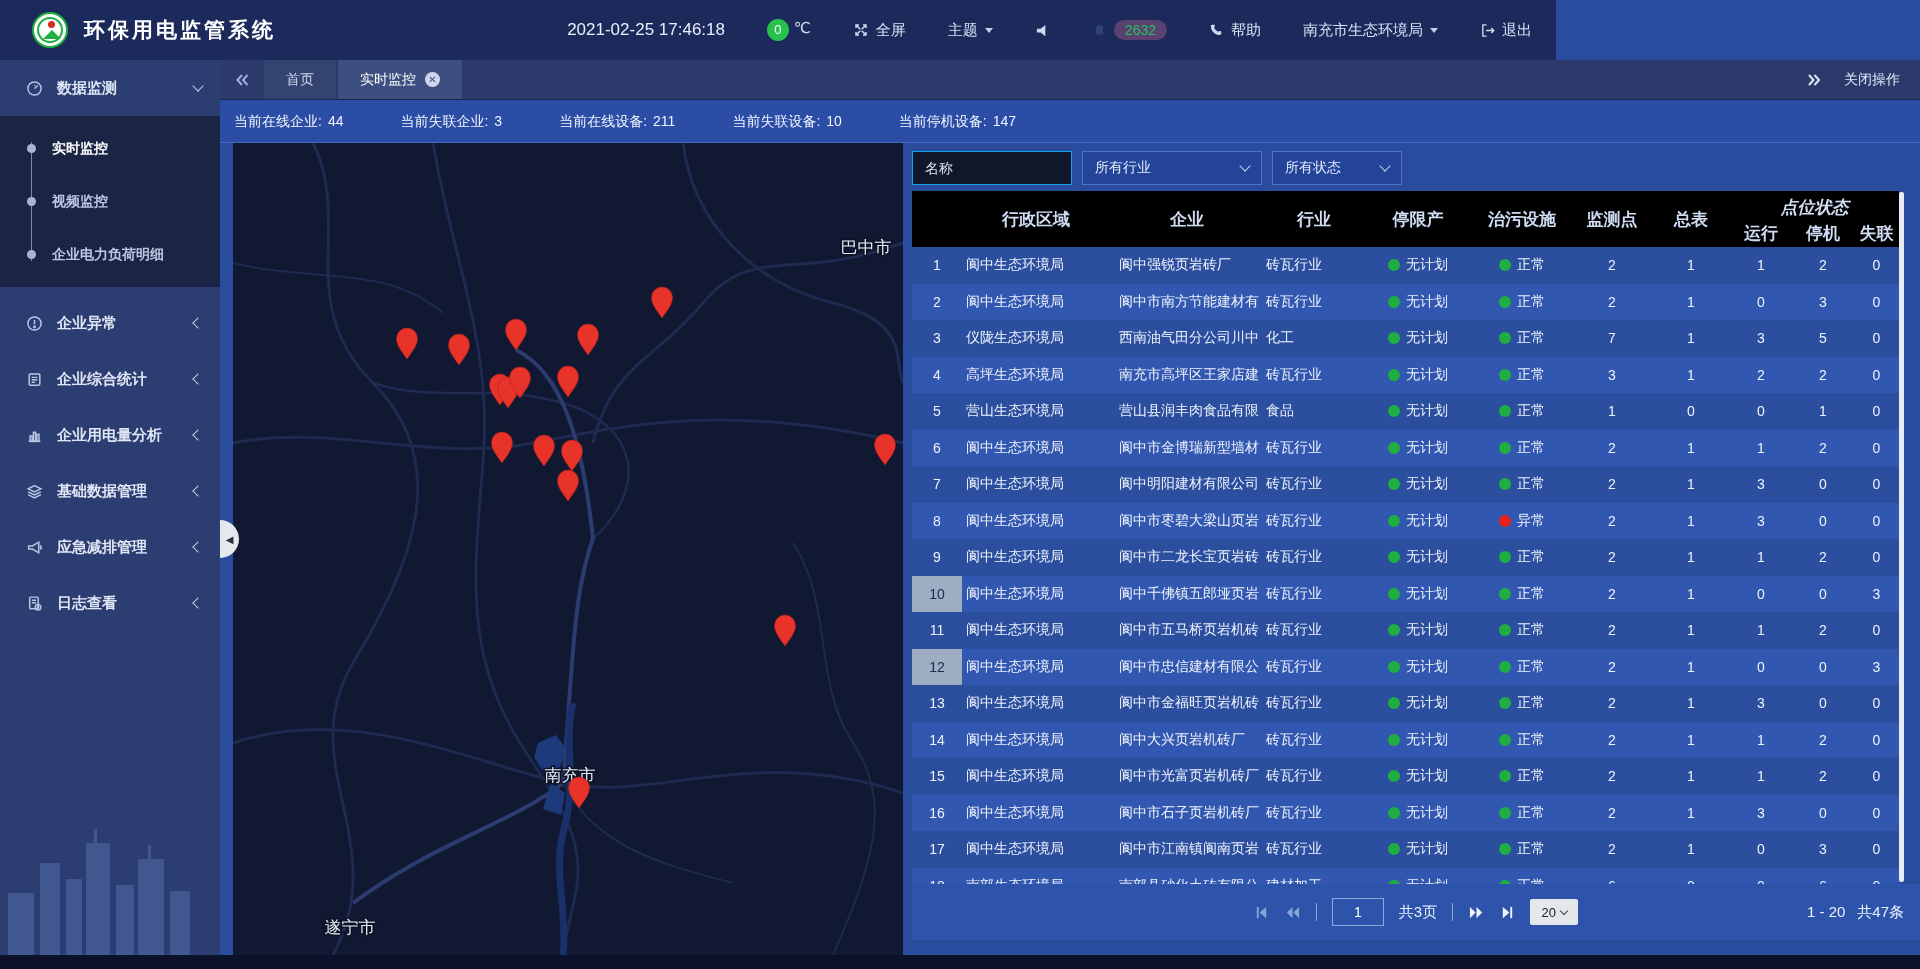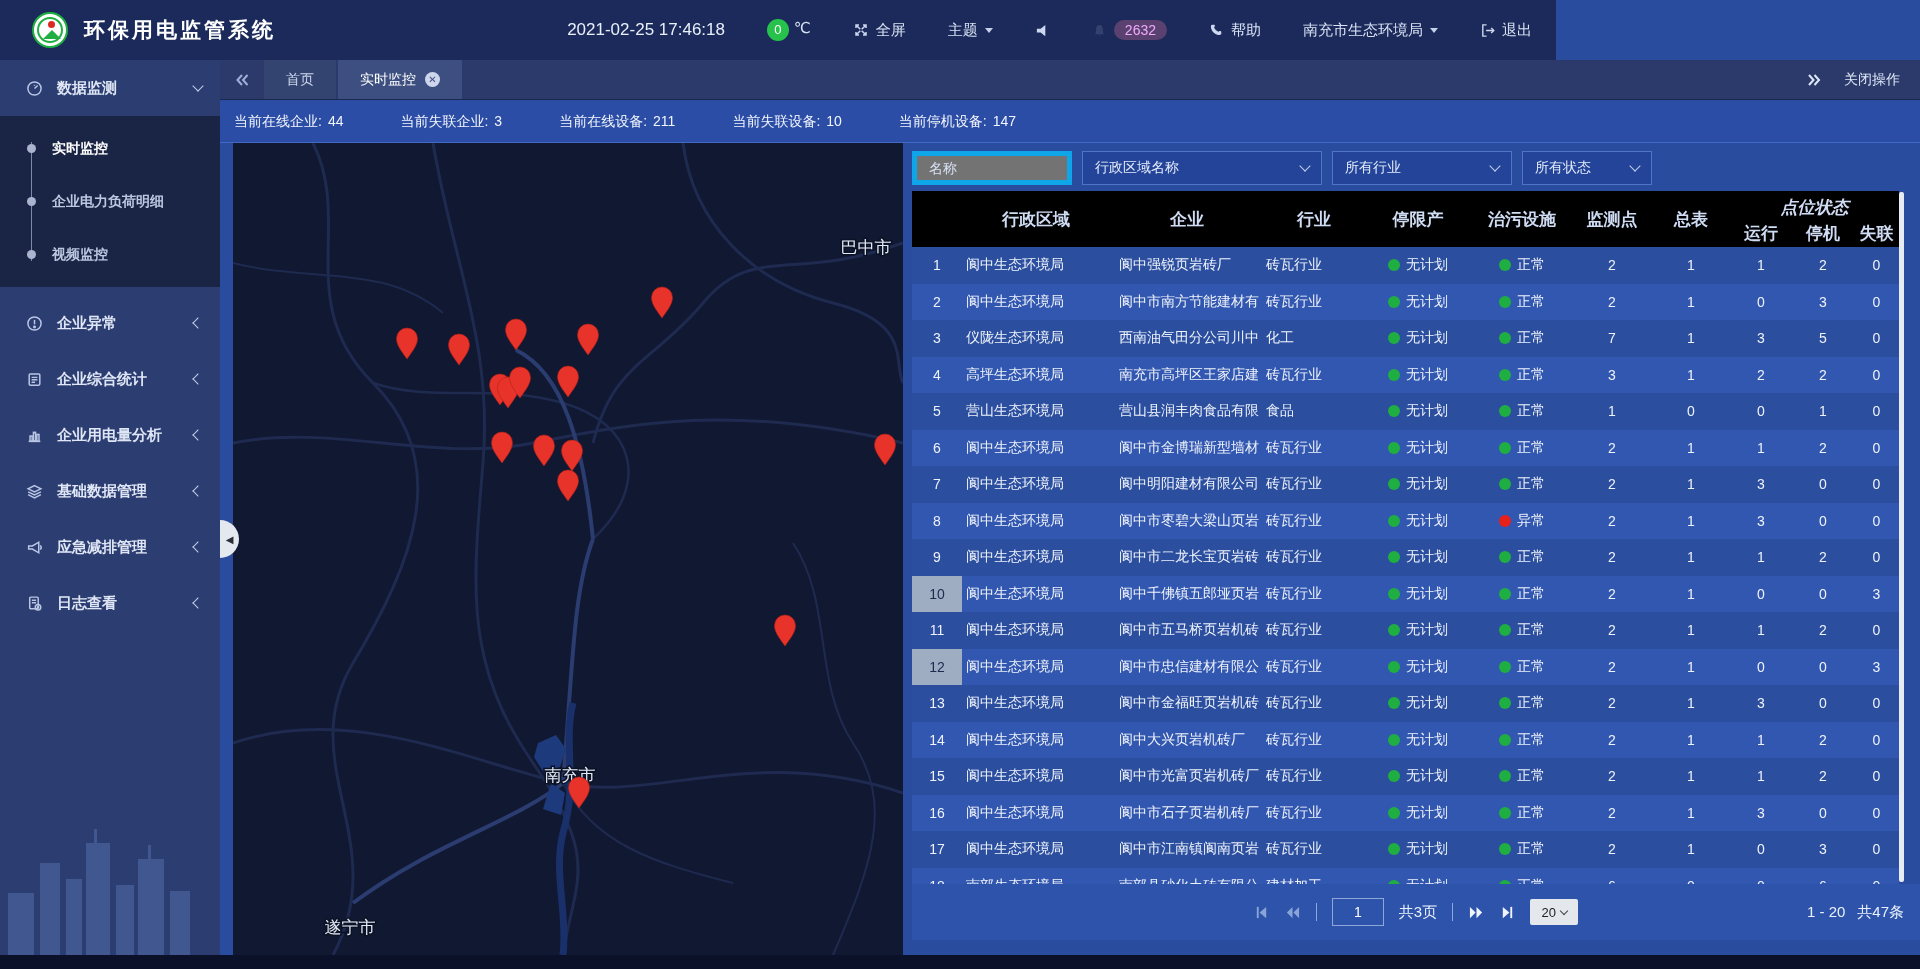--- a/index.html
+++ b/index.html
@@ -13,21 +13,21 @@
   .logo .ring { position:absolute; inset:3px; border:2px solid #1fae41; border-radius:50%; }
   .logo .sun { position:absolute; left:14px; top:7px; width:7px; height:7px; background:#d92b1f; border-radius:50%; }
   .logo .mtn { position:absolute; left:9px; top:16px; width:0; height:0; border-left:9px solid transparent; border-right:9px solid transparent; border-bottom:9px solid #1fae41; }
   .hdr-title { color:#ffffff; font-size:21px; font-weight:bold; letter-spacing:3px; margin-left:16px; }
   .hdr-right { margin-left:auto; display:flex; align-items:center; gap:42px; padding-right:24px; color:#d9e2f4; font-size:15px; }
   .hdr-datetime { font-size:17px; color:#e9eff9; }
   .temp-wrap { display:flex; align-items:flex-start; gap:5px; }
   .temp-badge { width:22px; height:22px; border-radius:50%; background:#27c24c; color:#fff; font-size:13px; line-height:22px; text-align:center; }
   .hdr-item { display:flex; align-items:center; gap:7px; cursor:default; }
   .caret { width:0; height:0; border:4px solid transparent; border-top:5px solid #c4d0ea; margin-top:5px; }
-  .bell-badge { background:rgba(255,125,165,0.28); color:#f0abfc; border-radius:10px; padding:2px 11px; font-size:14px; }
+  .bell-badge { background:rgba(255,125,165,0.28); color:#22c55e; border-radius:10px; padding:2px 11px; font-size:14px; }
   .hicon { flex:0 0 auto; }
 
   
   .sidebar { position:absolute; left:0; top:60px; width:220px; height:895px; background:#2c3d71; z-index:8;font-weight:bold; }
   .menu-item { height:56px; display:flex; align-items:center; padding:0 18px 0 26px; color:#dfe6f5; font-size:15px; cursor:pointer; }
   .menu-item .mi-label { margin-left:14px; flex:1; }
   .chev { width:8px; height:8px; border-right:1.6px solid #c3cfe9; border-bottom:1.6px solid #c3cfe9; display:inline-block; }
   .chev.down { transform:rotate(45deg); margin-top:-4px; }
   .chev.left { transform:rotate(135deg); margin-left:4px; }
   .submenu { background:#1a2445; padding:6px 0; position:relative; }
@@ -52,21 +52,21 @@
   
   .map-panel { position:absolute; left:233px; top:143px; width:670px; height:812px; background:#111831; overflow:hidden; }
   .map-panel svg { display:block; }
   .pin { fill:#e8332a; stroke:#b5211a; stroke-width:0.6; cursor:pointer; }
   .city { fill:#e3eaf4; font-size:17px; font-family:"Liberation Sans",sans-serif; paint-order:stroke; stroke:#0b1226; stroke-width:3px; }
   .collapse-handle { position:absolute; left:220px; top:520px; width:19px; height:38px; background:#e4e8ef; border-radius:0 19px 19px 0; display:flex; align-items:center; justify-content:center; color:#2c2f38; font-size:10px; cursor:pointer; z-index:7; }
 
   
   .rpanel { position:absolute; left:912px; top:143px; width:1008px; height:812px; }
   .filter-bar { height:48px; display:flex; align-items:center; gap:10px; padding-top:2px; }
-  .f-input { width:160px; height:34px; background:#737373; border:5px solid #0ea5e9; color:#fff; font-size:14px; padding:0 12px; outline:none; font-family:inherit; }
+  .f-input { width:160px; height:34px; background:#0f172a; border:1px solid #0ea5e9; color:#fff; font-size:14px; padding:0 12px; outline:none; font-family:inherit; }
   .f-input::placeholder { color:#d7e1f4; }
   .f-select { height:34px; background:#24449a; border:1px solid #4f74c8; color:#e3ebf9; font-size:14px; display:flex; align-items:center; justify-content:space-between; padding:0 12px; cursor:pointer; }
   .f-region { width:240px; } .f-industry { width:180px; } .f-status { width:130px; }
 
   :root { --cols:50px 148px 154px 100px 108px 100px 80px 78px 62px 62px 45px; }
   .thead { display:grid; grid-template-columns:var(--cols); grid-template-rows:28px 28px; width:987px; background:#000000; color:#cfdcf4; font-size:17px; font-weight:bold; margin-top:0; }
   .th { grid-row:1/3; align-self:center; text-align:center; }
   .th-n { grid-row:1/3; }
   .th-group { grid-column:9/12; grid-row:1; align-self:end; text-align:center; font-style:italic; }
   .th-sub { grid-row:2; align-self:center; text-align:center; }
@@ -159,25 +159,25 @@
       <span class="mi-label">数据监测</span>
       <span class="chev down"></span>
     </div>
     <div class="submenu">
       <div class="sub-item active">
         <span class="bullet"></span>
         <span>实时监控</span>
       </div>
       <div class="sub-item">
         <span class="bullet"></span>
-        <span>企业电力负荷明细</span>
+        <span>视频监控</span>
       </div>
       <div class="sub-item">
         <span class="bullet"></span>
-        <span>视频监控</span>
+        <span>企业电力负荷明细</span>
       </div>
     </div>
     <div class="menu-item" style="margin-top:8px">
       <svg width="17" height="17" viewBox="0 0 16 16" fill="none" stroke="#b9c6e4" stroke-width="1.4">
           <circle cx="8" cy="8" r="6.2"></circle>
           <path d="M8,4.6 v4.2"></path>
           <circle cx="8" cy="11.2" r="0.7" fill="#b9c6e4"></circle>
         </svg>
       <span class="mi-label">企业异常</span>
       <span class="chev left"></span>
@@ -334,24 +334,20 @@
           <path d="M0,0 C-6.5,-9 -10.5,-14.5 -10.5,-20.5 A10.5,10.5 0 1 1 10.5,-20.5 C10.5,-14.5 6.5,-9 0,0 Z" transform="translate(552,503)" class="pin"></path>
           <path d="M0,0 C-6.5,-9 -10.5,-14.5 -10.5,-20.5 A10.5,10.5 0 1 1 10.5,-20.5 C10.5,-14.5 6.5,-9 0,0 Z" transform="translate(346,665)" class="pin"></path>
         </g>
     </svg>
   </div>
   <div class="collapse-handle">◀</div>
 
   <div class="rpanel">
     <div class="filter-bar">
       <input class="f-input" placeholder="名称" style="">
-      <div class="f-select f-region">
-        <span>行政区域名称</span>
-          <span class="chev down"></span>
-      </div>
       <div class="f-select f-industry">
         <span>所有行业</span>
           <span class="chev down"></span>
       </div>
       <div class="f-select f-status">
         <span>所有状态</span>
           <span class="chev down"></span>
       </div>
     </div>
 

